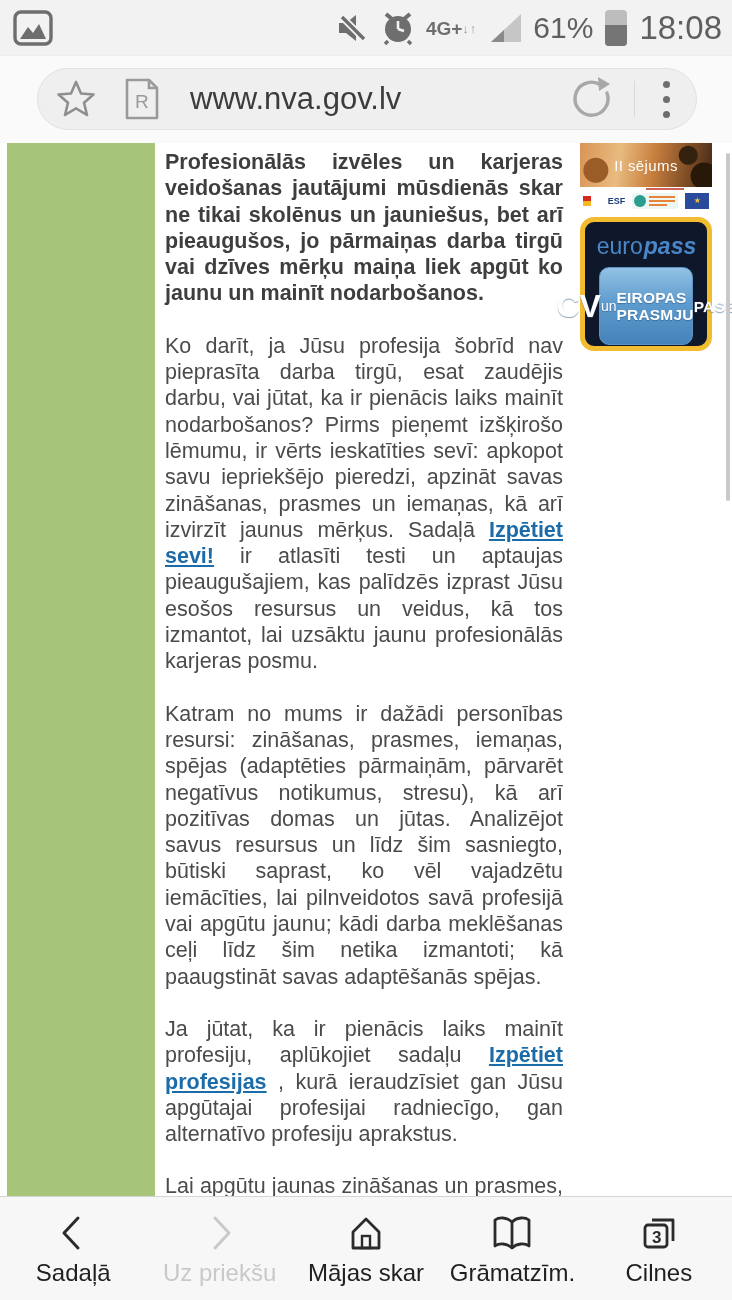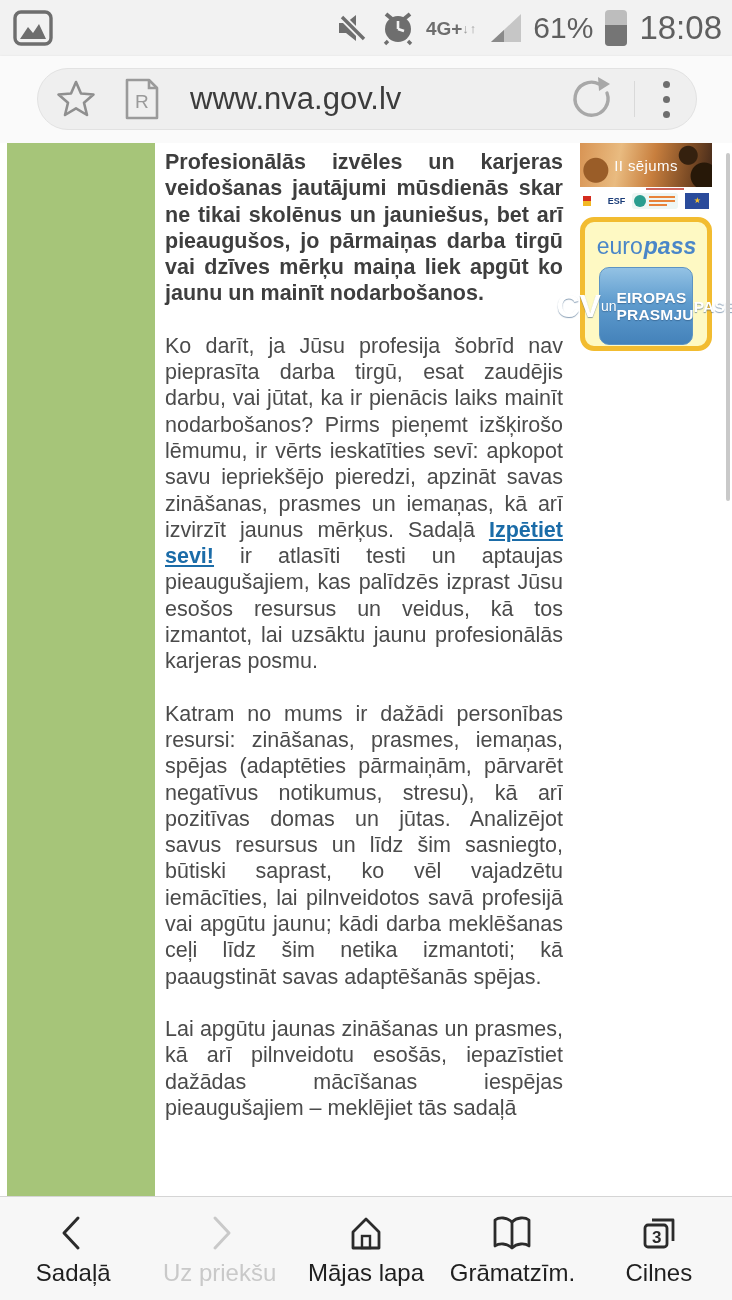--- a/index.html
+++ b/index.html
@@ -52,21 +52,21 @@
   .esf .esf-t{font-size:9px;font-weight:bold;color:#1a3c78;}
   .nva-logo{position:relative;width:46px;height:16px;background:#eef6f4;border-radius:3px;}
   .nva-logo i.c{position:absolute;left:2px;top:2px;width:12px;height:12px;border-radius:50%;background:#2a9d8f;}
   .nva-logo i.l{position:absolute;left:17px;width:26px;height:2px;background:#e8833a;}
   .nva-logo i.l1{top:3px;} .nva-logo i.l2{top:7px;} .nva-logo i.l3{top:11px;width:18px;}
   .redline{position:absolute;top:-5px;left:14px;width:38px;height:2px;background:#c23b2e;opacity:.8;}
   .euflag{position:relative;width:24px;height:16px;background:#2a4b9b;display:flex;align-items:center;justify-content:center;}
   .euflag span{color:#f5c02f;font-size:8px;line-height:8px;}
 
   .epbanner{margin-top:4px;width:132px;height:134px;box-sizing:border-box;border:5px solid #f2bc30;
-    border-radius:14px;background:#fef9c3;padding:3px 14px;}
+    border-radius:14px;background:#0f172a;padding:3px 14px;}
   .eplogo{height:42px;display:flex;align-items:center;justify-content:center;gap:1px;}
   .ep-euro{color:#4a86c8;font-size:23px;}
   .ep-pass{color:#4a86c8;font-size:23px;font-style:italic;font-weight:bold;}
   .cvbox{height:76px;border-radius:10px;border:1px solid #5d94c4;
     background:linear-gradient(180deg,#93c2e4 0%,#5f9cce 45%,#4482ba 100%);
     display:flex;flex-direction:row;align-items:center;justify-content:center;color:#fff;
     text-shadow:0 1px 1px rgba(40,80,120,.55);}
   .cv-big{font-size:32px;font-weight:bold;line-height:30px;}
   .cv-un{font-size:14px;line-height:15px;}
   .cv-sub{font-size:15.5px;font-weight:bold;line-height:17px;letter-spacing:.2px;}
@@ -165,20 +165,21 @@
     </div>
   </div>
 
   <div class="content">
     <div class="greenbar"></div>
 
     <div class="textcol">
       <p class="bold-par">Profesionālās izvēles un karjeras veidošanas jautājumi mūsdienās skar ne tikai skolēnus un jauniešus, bet arī pieaugušos, jo pārmaiņas darba tirgū vai dzīves mērķu maiņa liek apgūt ko jaunu un mainīt nodarbošanos.</p>
       <p><span>Ko darīt, ja Jūsu profesija šobrīd nav pieprasīta darba tirgū, esat zaudējis darbu, vai jūtat, ka ir pienācis laiks mainīt nodarbošanos? Pirms pieņemt izšķirošo lēmumu, ir vērts ieskatīties sevī: apkopot savu iepriekšējo pieredzi, apzināt savas zināšanas, prasmes un iemaņas, kā arī izvirzīt jaunus mērķus. Sadaļā </span><a class="inlink">Izpētiet sevi!</a><span> ir atlasīti testi un aptaujas pieaugušajiem, kas palīdzēs izprast Jūsu esošos resursus un veidus, kā tos izmantot, lai uzsāktu jaunu profesionālās karjeras posmu.</span></p>
       <p>Katram no mums ir dažādi personības resursi: zināšanas, prasmes, iemaņas, spējas (adaptēties pārmaiņām, pārvarēt negatīvus notikumus, stresu), kā arī pozitīvas domas un jūtas. Analizējot savus resursus un līdz šim sasniegto, būtiski saprast, ko vēl vajadzētu iemācīties, lai pilnveidotos savā profesijā vai apgūtu jaunu; kādi darba meklēšanas ceļi līdz šim netika izmantoti; kā paaugstināt savas adaptēšanās spējas.</p>
+      <p><span>Ja jūtat, ka ir pienācis laiks mainīt profesiju, aplūkojiet sadaļu </span><a class="inlink">Izpētiet profesijas</a><span> , kurā ieraudzīsiet gan Jūsu apgūtajai profesijai radniecīgo, gan alternatīvo profesiju aprakstus.</span></p>
       <p><span>Lai apgūtu jaunas zināšanas un prasmes, kā arī pilnveidotu esošās, iepazīstiet dažādas mācīšanas iespējas pieaugušajiem – meklējiet tās sadaļā </span></p>
 
     </div>
 
     <div class="rightcol">
       <div class="photo">
         <span class="photo-caption">II sējums</span>
       </div>
       <div class="logos">
         <span class="esf">
@@ -232,21 +233,21 @@
       <svg width="44" height="44" viewBox="0 0 44 44">
         <path d="M17 7 L31 22 L17 37" fill="none" stroke="#c9c9c9" stroke-width="3" stroke-linecap="round" stroke-linejoin="round"></path>
       </svg>
       <span>Uz priekšu</span>
     </div>
     <div class="navitem">
       <svg width="44" height="44" viewBox="0 0 44 44">
         <path d="M9 21 L22 8 L35 21 V37 H9 Z" fill="none" stroke="#2b2b2b" stroke-width="2.8" stroke-linejoin="round"></path>
         <rect x="18" y="25" width="8" height="12" fill="none" stroke="#2b2b2b" stroke-width="2.4"></rect>
       </svg>
-      <span>Mājas lapa</span>
+      <span>Mājas skar</span>
     </div>
     <div class="navitem">
       <svg width="44" height="44" viewBox="0 0 44 44">
         <path d="M22 11 C17 6 9 6 5 9 V35 C9 32 17 32 22 37 C27 32 35 32 39 35 V9 C35 6 27 6 22 11 Z" fill="none" stroke="#2b2b2b" stroke-width="2.8" stroke-linejoin="round"></path>
         <line x1="22" y1="11" x2="22" y2="37" stroke="#2b2b2b" stroke-width="2.8"></line>
       </svg>
       <span>Grāmatzīm.</span>
     </div>
     <div class="navitem">
       <div class="tabicon">

